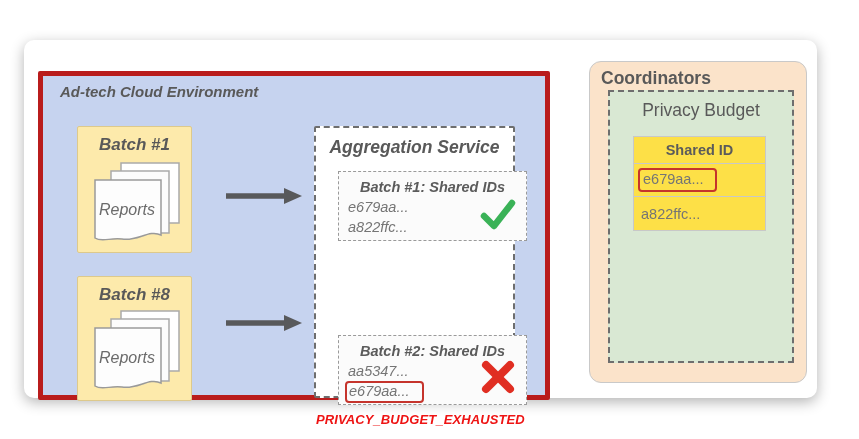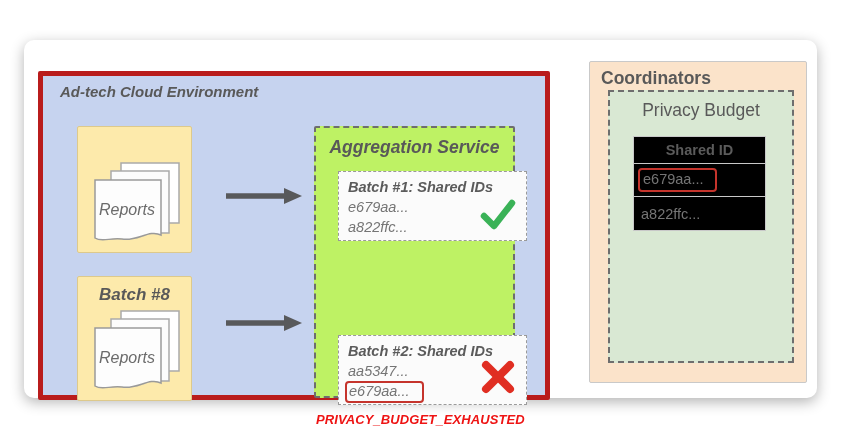--- a/index.html
+++ b/index.html
@@ -50,75 +50,75 @@
   .stack-svg { position: absolute; left: 5px; bottom: 5px; }
 
   
   .arrow { width: 80px; height: 20px; }
   .arrow-1 { left: 181px; top: 110px; }
   .arrow-2 { left: 181px; top: 237px; }
 
   
   .agg-panel {
     left: 271px; top: 50px; width: 201px; height: 272px;
-    background: #bef264;
+    background: #ffffff;
     border: 2px dashed #6e6e6e;
     border-radius: 2px;
   }
   .agg-title {
     text-align: center; padding-top: 9px;
     font-size: 17.5px; font-weight: bold; color: #595959;
   }
   .result-box {
     position: absolute; left: 22px; width: 189px; height: 70px;
     background: #fbfbfb;
     border: 1px dashed #9a9a9a;
     padding: 5px 9px;
   }
   .result-box-1 { top: 43px; }
   .result-box-2 { top: 207px; }
-  .result-heading { font-size: 14.5px; font-weight: bold; color: #5b5b5b; line-height: 20px; }
+  .result-heading { font-size: 14.5px; font-weight: bold; color: #5b5b5b; line-height: 20px; text-align: center; }
   .id-line { font-size: 14.5px; color: #757575; line-height: 20px; white-space: nowrap; }
   .status-icon { position: absolute; right: 10px; bottom: 9px; }
   .red-outline {
     display: inline-block;
     border: 2px solid #c5342c; border-radius: 4px;
     padding: 0 13px 1px 2px; margin-left: -3px;
     line-height: 17px;
   }
   .error-text {
     position: absolute; left: 0; top: 284px; width: 100%;
     text-align: left;
     font-size: 13px; font-weight: bold; color: #ee1414;
     letter-spacing: 0.1px;
   }
 
   
   .coord-panel {
     left: 565px; top: 21px; width: 218px; height: 322px;
     background: #fbe3ca;
     border: 1px solid #c9c9c9;
-    border-radius: 2px;
+    border-radius: 12px;
   }
   .coord-title {
     position: absolute; left: 11px; top: 6px;
     font-size: 17.5px; font-weight: bold; color: #595959;
   }
   .pb-panel {
     position: absolute; left: 18px; top: 28px; width: 186px; height: 273px;
     background: #d9e8d3;
     border: 2px dashed #6e6e6e;
   }
   .pb-title {
     text-align: center; padding-top: 8px;
     font-size: 17.5px; font-weight: normal; color: #595959;
   }
   .id-table {
     position: absolute; left: 23px; top: 44px; width: 133px;
-    background: #000000;
+    background: #fde047;
     border: 1px solid #c8c8c8;
   }
   .id-table .th {
     height: 27px; line-height: 27px; text-align: center;
     font-size: 14.5px; font-weight: bold; color: #5b5b5b;
     border-bottom: 1px solid #c8c8c8;
   }
   .id-table .td {
     height: 33px; display: flex; align-items: center;
     padding-left: 7px;
@@ -130,20 +130,21 @@
 </style>
 </head>
 <body>
 
 <div class="card">
 
   <div class="abs env-panel">
     <div class="env-title">Ad-tech Cloud Environment</div>
 
     <div class="batch-box batch-1">
+      <div class="batch-title">Batch #1</div>
       <svg class="stack-svg" width="104" height="86" viewBox="0 0 104 86">
         <rect x="38" y="2" width="58" height="60" fill="#ffffff" stroke="#aaaaaa" stroke-width="1.5"></rect>
         <rect x="28" y="10" width="58" height="62" fill="#fcfcfc" stroke="#aaaaaa" stroke-width="1.5"></rect>
         <path d="M12 19 H78 V74 C66 68 54 81 39 78 C28 76 19 82 12 77 Z" fill="#fdfdfd" stroke="#9a9a9a" stroke-width="1.5"></path>
         <text x="44" y="54" text-anchor="middle" font-size="16" fill="#6b6b6b">Reports</text>
       </svg>
     </div>
 
     <div class="batch-box batch-2">
       <div class="batch-title">Batch #8</div>

